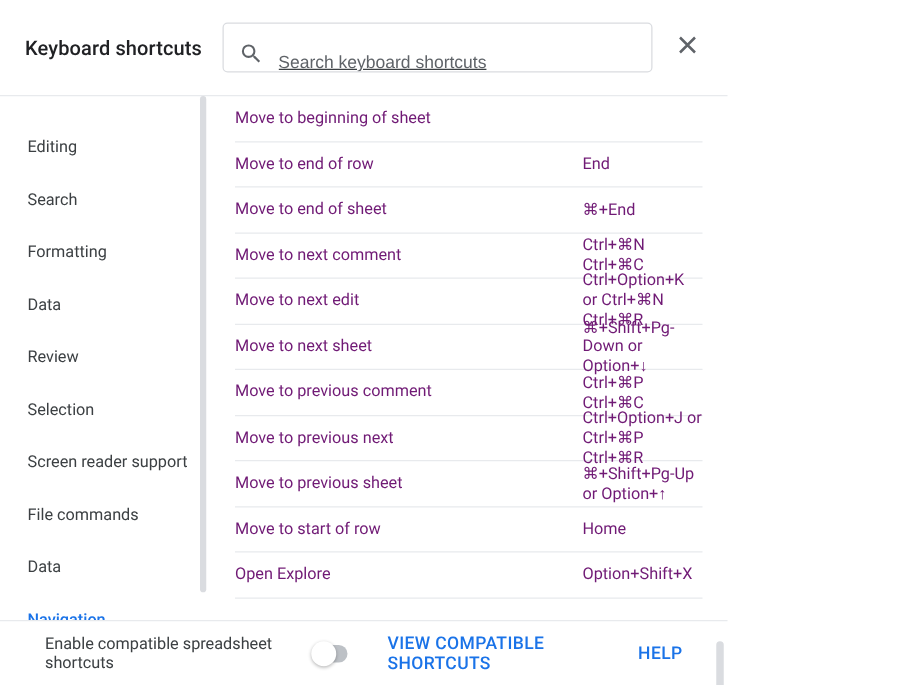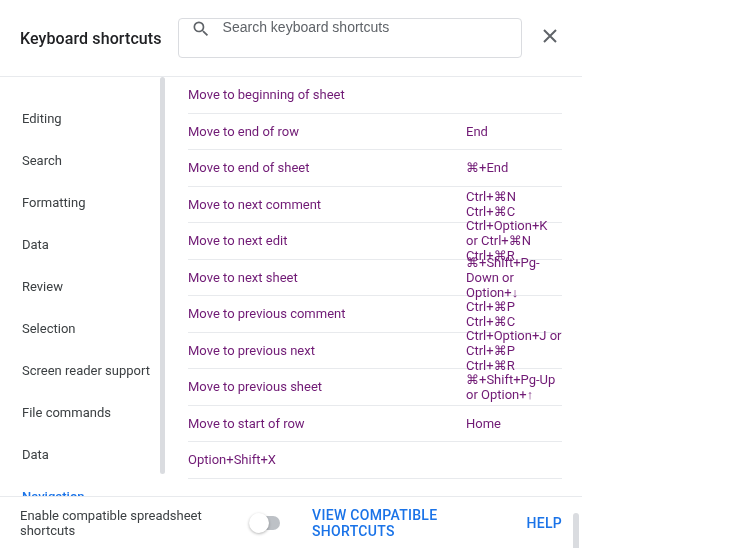--- a/index.html
+++ b/index.html
@@ -1,37 +1,37 @@
 <!DOCTYPE html>
 <html><head>
 <meta charset="utf-8">
 <style>
   *{box-sizing:border-box;margin:0;padding:0;}
   html,body{width:730px;height:548px;overflow:hidden;font-family:"Google Sans",Roboto,Arial,sans-serif;background:#fff;color:#3c4043;}
   .dialog{display:flex;flex-direction:column;width:582px;height:548px;}
   .header{display:flex;align-items:center;padding:18px 20px 18px 20px;gap:16px;}
   .title{font-size:16px;font-weight:500;color:#202124;letter-spacing:.1px;white-space:nowrap;}
-  .search-wrap{flex:1;display:flex;align-items:flex-start;border:1px solid #dadce0;border-radius:4px;height:40px;padding:0 12px;gap:12px;}
+  .search-wrap{flex:1;display:flex;align-items:flex-end;border:1px solid #dadce0;border-radius:4px;height:40px;padding:0 12px;gap:12px;text-decoration:underline;}
   .search-wrap svg{width:20px;height:20px;fill:#5f6368;}
   .search-input{border:none;outline:none;flex:1;font-size:14px;color:#3c4043;background:transparent;}
   .search-input::placeholder{color:#5f6368;}
   .close-btn{width:24px;height:24px;display:flex;align-items:center;justify-content:center;cursor:pointer;color:#5f6368;}
   .close-btn svg{width:16px;height:16px;stroke:#5f6368;stroke-width:2;fill:none;}
   .divider{height:1px;background:#e8eaed;width:100%;}
   .body{flex:1;display:flex;min-height:0;position:relative;}
   .sidebar{width:178px;overflow-y:auto;padding:20px 0 20px 0;position:relative;}
   .sidebar-scroll-indicator{position:absolute;top:0;left:160px;width:5px;height:397px;background:#dadce0;border-radius:3px;}
   .sidebar-item{font-size:13px;color:#3c4043;padding:0 0 0 22px;height:42px;display:flex;align-items:center;cursor:pointer;}
   .sidebar-item.active{color:#1a73e8;font-weight:500;}
   .content{flex:1;overflow-y:auto;padding:0 20px 0 10px;position:relative;}
   .vscroll{position:absolute;top:436px;right:3px;width:6px;height:46px;background:#dadce0;border-radius:3px;}
   .row{display:flex;align-items:center;height:36.5px;border-bottom:1px solid #e8eaed;font-size:13px;color:#701a75;}
   .row .desc{flex:0 0 278px;padding-right:10px;}
   .row .keys{flex:1;}
-  .footer{height:52px;display:flex;align-items:center;padding:0 20px;border-top:1px solid #e8eaed;}
+  .footer{height:52px;display:flex;align-items:center;padding:0 36px;border-top:1px solid #e8eaed;}
   .footer-label{font-size:13px;color:#3c4043;margin-right:24px;}
   .toggle{width:34px;height:14px;background:#bdc1c6;border-radius:7px;position:relative;cursor:pointer;}
   .toggle::after{content:"";position:absolute;left:-2px;top:-3px;width:20px;height:20px;background:#fff;border-radius:50%;box-shadow:0 1px 3px rgba(0,0,0,.3);}
   .spacer{flex:1;}
   .text-btn{color:#1a73e8;font-size:14px;font-weight:500;letter-spacing:.3px;cursor:pointer;margin-left:32px;}
 </style>
 </head>
 <body>
 
 <div class="dialog">
@@ -128,20 +128,21 @@
           </div>
           <div class="row">
             <div class="desc">Move to previous sheet</div>
             <div class="keys">⌘+Shift+Pg-Up or Option+↑</div>
           </div>
           <div class="row">
             <div class="desc">Move to start of row</div>
             <div class="keys">Home</div>
           </div>
           <div class="row">
+            <div class="desc">Open Explore</div>
             <div class="keys">Option+Shift+X</div>
           </div>
         </div>
     </div>
     <div class="vscroll"></div>
   </div>
 
   <div class="footer">
     <div class="footer-label">Enable compatible spreadsheet shortcuts</div>
     <div class="toggle"></div>

